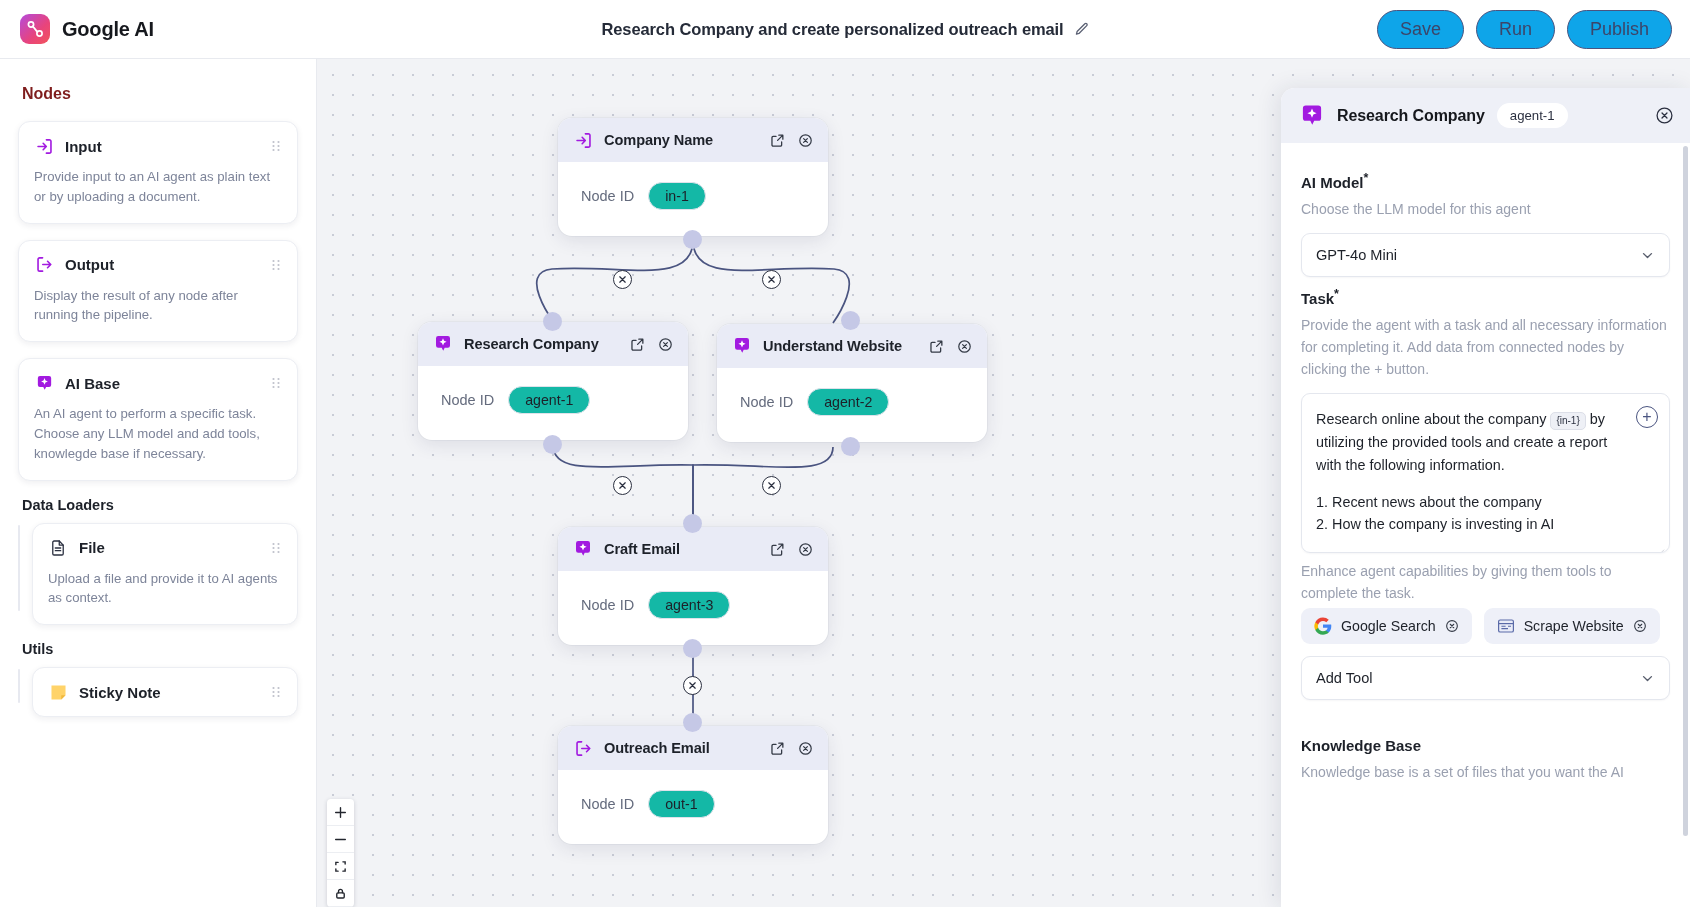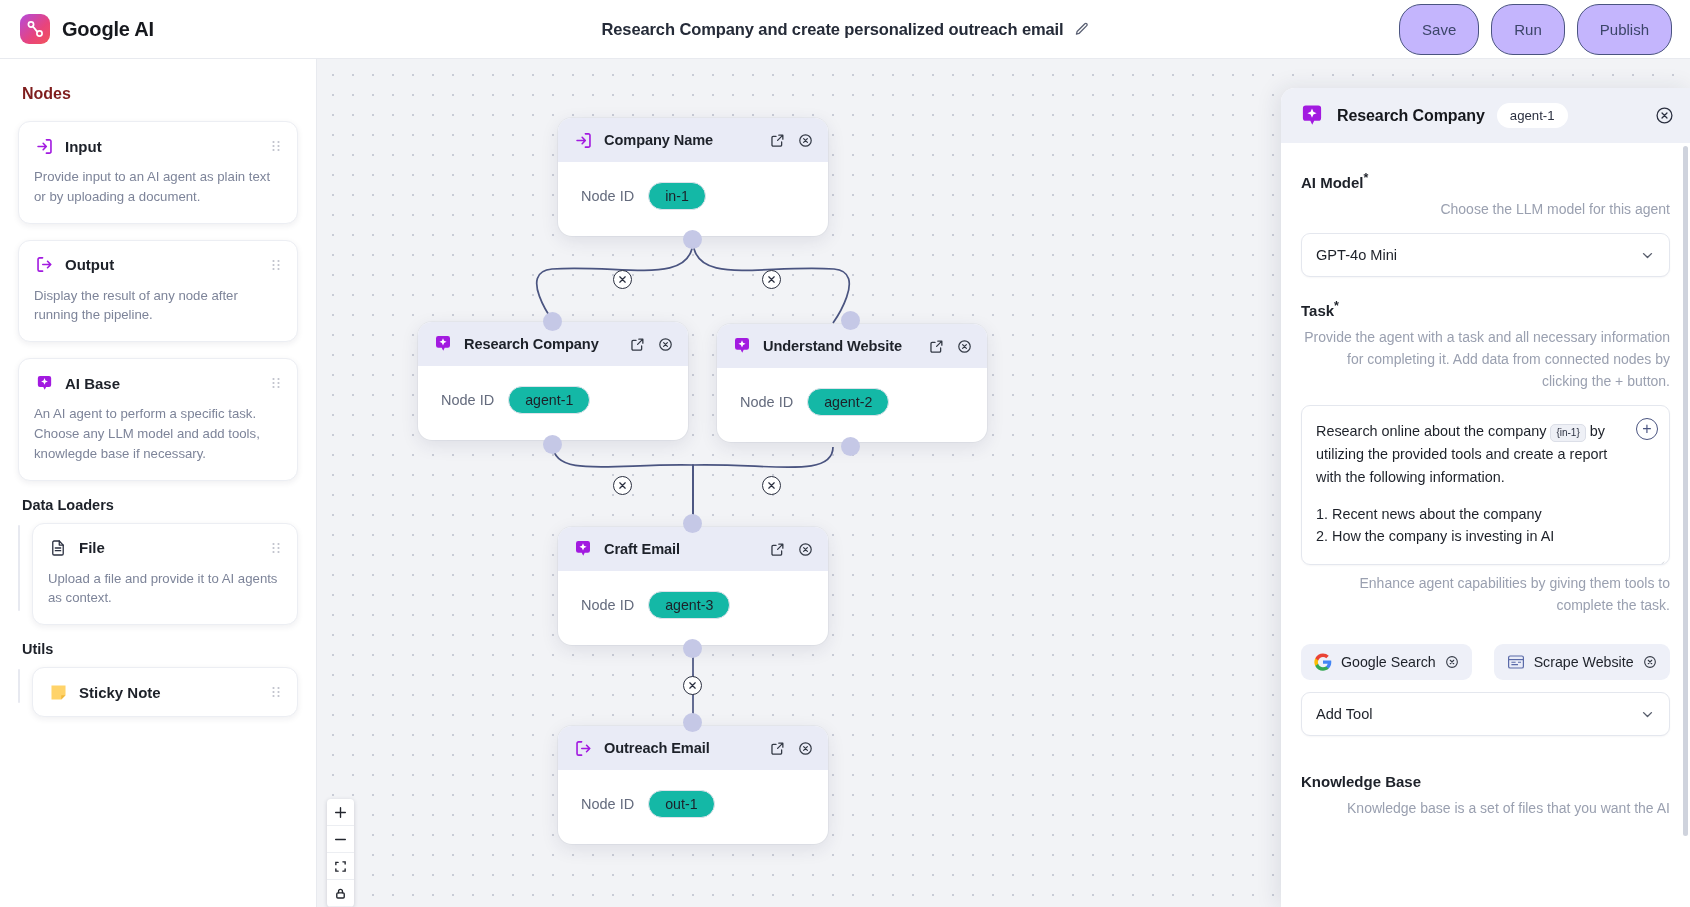--- a/index.html
+++ b/index.html
@@ -32,23 +32,23 @@
     pointer-events: none;
   }
   .doc-title { font-size: 16.5px; font-weight: 700; color: #252b38; letter-spacing: -0.1px; }
   .edit-icon { pointer-events: auto; display: flex; align-items: center; color: #5a6073; }
 
   .top-actions {
     position: absolute; right: 18px; top: 0; height: 59px;
     display: flex; align-items: center; gap: 12px;
   }
   .pill-btn {
-    border: 1.4px solid #4a5480; color: #3c4569; background: #c4b5fd;
-    border-radius: 22px; height: 51px; padding: 0 22px;
-    font-size: 15px; font-family: inherit; cursor: pointer;
+    border: 1.4px solid #4a5480; color: #3c4569; background: #0ea5e9;
+    border-radius: 22px; height: 39px; padding: 0 22px;
+    font-size: 18px; font-family: inherit; cursor: pointer;
     display: flex; align-items: center; justify-content: center;
   }
 
   
   .sidebar {
     position: absolute; top: 59px; left: 0; width: 317px; height: 848px;
     background: #ffffff; border-right: 1px solid #e8eaef;
     overflow: hidden; padding: 0 18px;
   }
   .sidebar-title { font-size: 16px; font-weight: 700; color: #7f1d1d; margin: 26px 0 18px 4px; }
@@ -135,21 +135,21 @@
   .panel-title { font-size: 16px; font-weight: 700; color: #16181d; letter-spacing: -0.1px; }
   .id-chip {
     background: #fff; border-radius: 14px; padding: 5px 13px;
     font-size: 13.2px; color: #2b3040; font-weight: 400;
   }
   .panel-close { margin-left: auto; cursor: pointer; color: #2b3040; display: flex; }
 
   .panel-body { padding: 16px 20px 40px; height: 764px; overflow: hidden; position: relative; }
   .fld-label { font-size: 15px; font-weight: 700; color: #1d2129; margin-top: 12px; }
   .fld-label .req { color: #1d2129; font-weight: 700; }
-  .fld-help { font-size: 14px; line-height: 1.58; color: #9aa0b0; margin-top: 7px; text-align: right; }
+  .fld-help { font-size: 14px; line-height: 1.58; color: #9aa0b0; margin-top: 7px; }
 
   .select-box {
     margin-top: 13px; height: 44px; border: 1px solid #e4e7ee; border-radius: 9px;
     display: flex; align-items: center; padding: 0 14px; font-size: 14.6px; color: #1d2129;
     background: #fff; box-shadow: 0 1px 2px rgba(30,35,60,.04); cursor: pointer;
   }
   .select-box .chev { margin-left: auto; color: #575d6c; display: flex; }
 
   .task-box {
     position: relative; margin-top: 13px; border: 1px solid #e4e7ee; border-radius: 9px;
@@ -162,21 +162,21 @@
     border-radius: 5px; padding: 0 5px; font-size: 10px; color: #2b3040;
   }
   .add-var {
     position: absolute; right: 11px; top: 12px; width: 22px; height: 22px;
     border-radius: 50%; border: 1.4px solid #4a5480; color: #4a5480;
     display: flex; align-items: center; justify-content: center;
     font-size: 16px; line-height: 1; cursor: pointer; background: #fff;
   }
   .resizer { position: absolute; right: 4px; bottom: 3px; width: 9px; height: 9px; opacity: .5; }
 
-  .tool-row { display: flex; gap: 22px; margin-top: 28px; flex-wrap: wrap; }
+  .tool-row { display: flex; gap: 12px; margin-top: 4px; flex-wrap: wrap; }
   .tool-chip {
     display: flex; align-items: center; gap: 9px; background: #eef0f8;
     border-radius: 9px; padding: 9px 13px; font-size: 14.2px; color: #1d2129;
   }
   .tool-chip .tico { width: 18px; height: 18px; flex: none; display: flex; }
   .tool-chip .rm { cursor: pointer; color: #343a46; display: flex; }
 
   .panel-scrollbar {
     position: absolute; right: 2px; top: 58px; width: 5px; height: 690px;
     border-radius: 3px; background: #cfd3dd;
@@ -586,21 +586,21 @@
       <div class="fld-help">Choose the LLM model for this agent</div>
       <div class="select-box">
         <span>GPT-4o Mini</span>
         <span class="chev">
           <svg width="15" height="15" viewBox="0 0 16 16" fill="none" stroke="#575d6c" stroke-width="1.5" stroke-linecap="round" stroke-linejoin="round">
               <path d="M3.8 6l4.2 4.2L12.2 6"></path>
             </svg>
         </span>
       </div>
 
-      <div class="fld-label" style="margin-top:22px">
+      <div class="fld-label" style="margin-top:10px">
         <span>Task</span><sup class="req">*</sup>
       </div>
       <div class="fld-help">Provide the agent with a task and all necessary information for completing it. Add data from connected nodes by clicking the + button.</div>
 
       <div class="task-box">
         <span>Research online about the company</span>
         <span class="var-chip">{in-1}</span>
         <span>by utilizing the provided tools and create a report with the following information.</span>
         <div style="height:14px"></div>
         <div>1. Recent news about the company</div>

